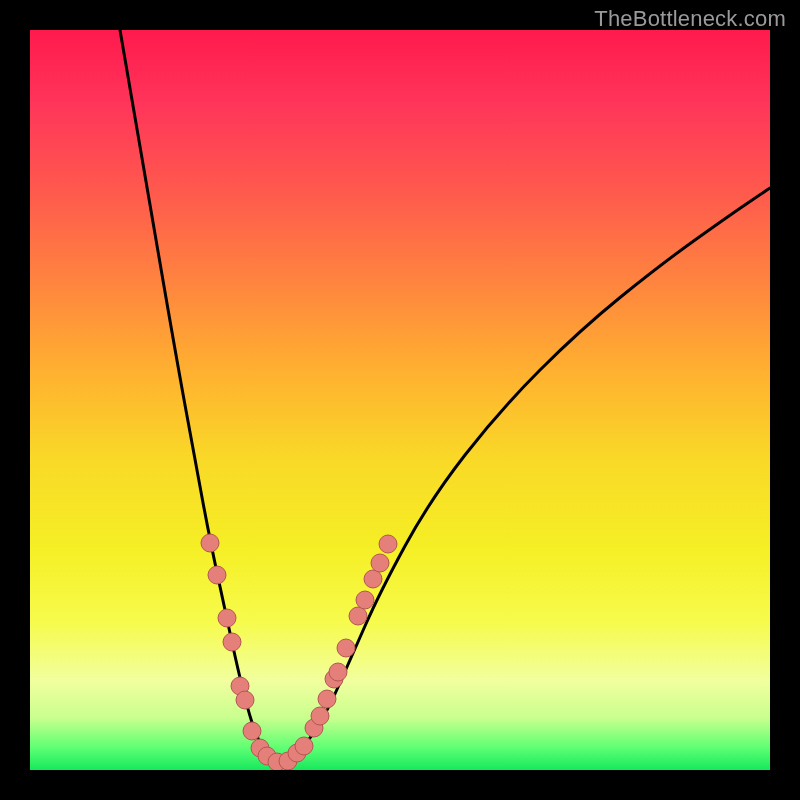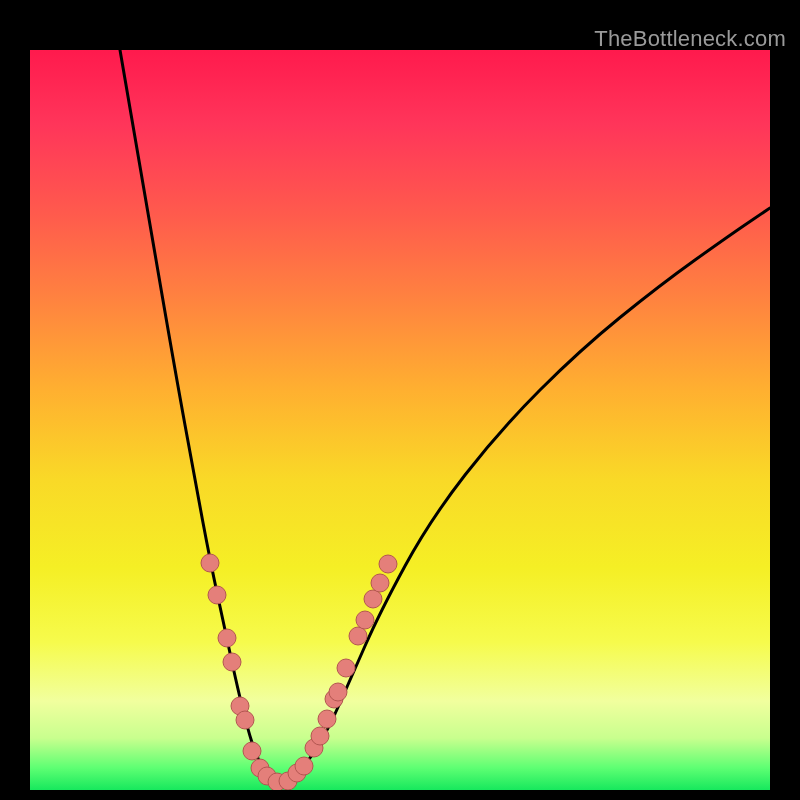--- a/index.html
+++ b/index.html
@@ -11,21 +11,20 @@
     overflow: hidden;
     font-family: Arial, Helvetica, sans-serif;
   }
   .frame {
     position: absolute;
     left: 0;
     top: 0;
     width: 800px;
     height: 612px;
     background: #000;
-    margin-top: 20px;
   }
   .plot {
     position: absolute;
     left: 30px;
     top: 30px;
     width: 740px;
     height: 740px;
     background: linear-gradient(
       to bottom,
       #ff1a4d 0%,

